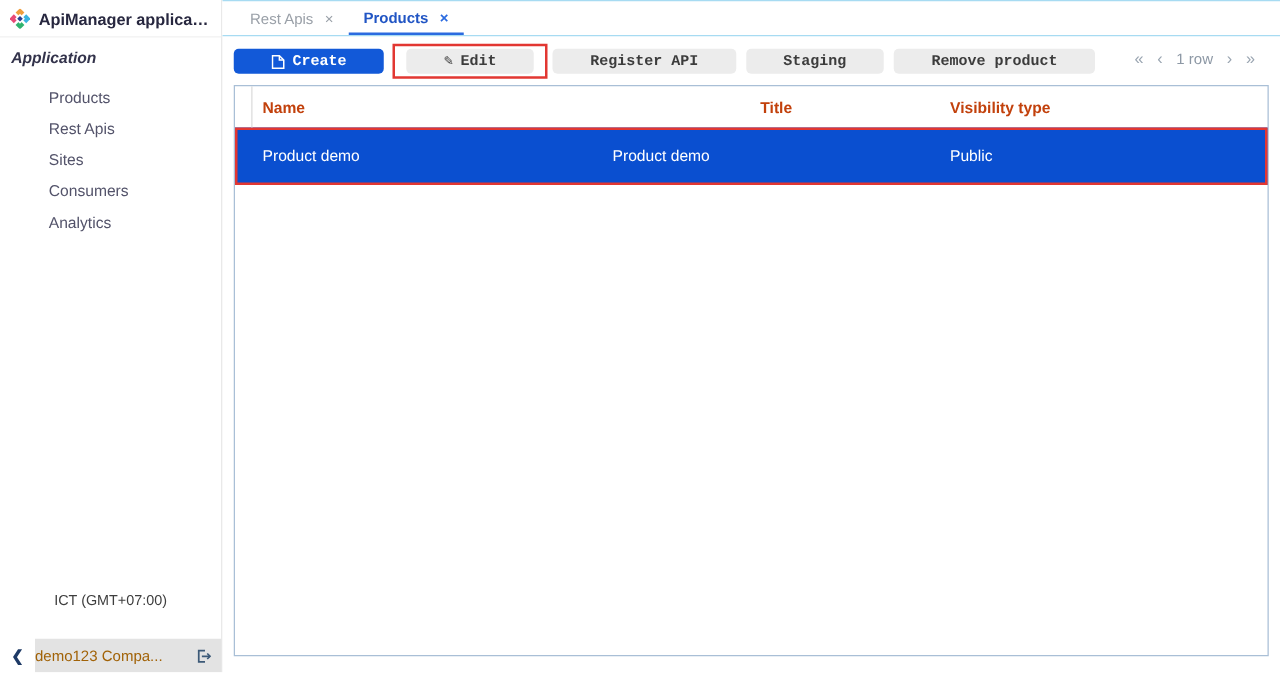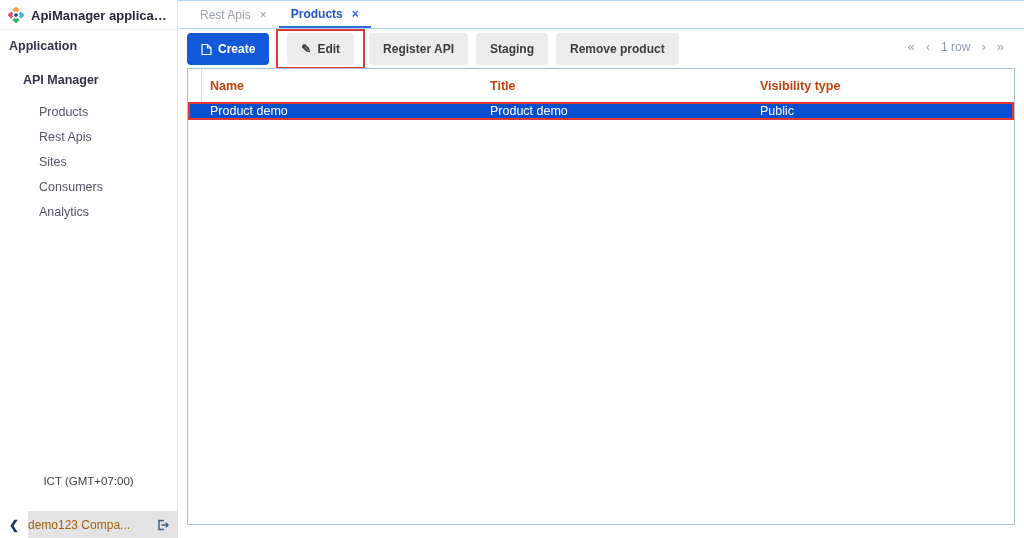--- a/index.html
+++ b/index.html
@@ -17,21 +17,21 @@
   .side-title {
     display:flex; align-items:center; gap:7px; padding:7px 8px 6px 8px;
     border-bottom:1px solid #f1f1f1; height:30px;
   }
   .side-title .t {
     font-weight:bold; font-size:13px; color:#27273f;
     white-space:nowrap; overflow:hidden; text-overflow:ellipsis;
   }
   .nav-heading {
     font-weight:bold; font-size:12.5px; color:#33334b;
-    padding-left:9px; line-height:20px; margin-top:6px; cursor:default;
+    padding-left:9px; line-height:20px; margin-top:6px; cursor:default;font-style:italic;
   }
   .nav-group {
     font-weight:bold; font-size:12.5px; color:#33334b;
     padding-left:23px; line-height:20px; margin-top:14px; cursor:pointer;
   }
   .nav-items { margin-top:10px; }
   .nav-item {
     font-size:12.5px; color:#53536a; padding-left:39px; line-height:25px;
     height:25px; cursor:pointer; white-space:nowrap;
   }
@@ -60,24 +60,24 @@
   .tab {
     display:flex; align-items:center; gap:9px; padding:0 12px;
     font-size:12px; color:#9aa0a8; cursor:pointer;
   }
   .tab .x { font-size:12px; color:#9aa0a8; cursor:pointer; }
   .tab.active { color:#2155c4; font-weight:bold; border-bottom:2px solid #2b6be0; }
   .tab.active .x { color:#2b6be0; }
 
   .toolbar { position:absolute; left:9px; top:32px; height:34px; display:flex; align-items:center; }
   .btn {
-    height:32px; padding:0 14px; font-size:12px; border-radius:4px;
+    height:20px; padding:0 30px; font-size:12px; border-radius:4px;
     background:#ececec; color:#3c3c3c; border:none; cursor:pointer;
     display:inline-flex; align-items:center; gap:6px;
-    font-family:Liberation Sans, sans-serif; font-weight:600; white-space:nowrap;
+    font-family:Liberation Mono, monospace; font-weight:600; white-space:nowrap;
   }
   .btn.primary { background:#1259d8; color:#fff; }
   .btn + .btn { margin-left:8px; }
   .red-box {
     border:2px solid #e23732; padding:2px 9px; margin-left:7px; margin-right:4px;
     display:inline-flex; align-items:center;
   }
   .pencil { font-size:12px; line-height:1; }
 
   .pagination {
@@ -88,24 +88,24 @@
   .pg-label { color:#8d98a5; cursor:default; }
 
   
   .table-wrap {
     position:absolute; left:9px; top:68px; width:828px; height:457px;
     border:1px solid #a9bfd6; background:#fff;
   }
   .thead { display:flex; align-items:center; height:33px; font-size:12.5px; font-weight:bold; color:#c2410c; }
   .th-sel { width:14px; height:33px; border-right:1px solid #dcdcdc; }
   .th-name { width:280px; padding-left:8px; cursor:pointer; }
-  .th-title { width:270px; padding-left:8px; cursor:pointer; }
+  .th-title { width:270px; padding-left:8px; cursor:pointer;text-align:center; }
   .th-vis { flex:1; padding-left:8px; cursor:pointer; }
   .trow {
-    display:flex; align-items:center; height:18px;
+    display:flex; align-items:center; height:46px;
     background:#0a4fd0; border:2px solid #e23732; color:#fff; font-size:12.5px; cursor:pointer;
   }
   .td-sel { width:12px; height:100%; }
   .td-name { width:280px; padding-left:8px; }
   .td-title { width:270px; padding-left:8px; }
   .td-vis { flex:1; padding-left:8px; }
 
   svg { display:block; }
 </style>
 </head>
@@ -124,21 +124,20 @@
             <rect x="2" y="9" width="5" height="5" fill="#e84a76"></rect>
             <rect x="5.2" y="5.2" width="5.6" height="5.6" fill="#ffffff"></rect>
             <rect x="6.4" y="6.4" width="3.2" height="3.2" fill="#2a3f8f"></rect>
           </g>
         </svg>
       </span>
       <span class="t">ApiManager applicati...</span>
     </div>
 
     <div class="nav-heading">Application</div>
-    <div class="nav-group">API Manager</div>
     <div class="nav-items">
       <div class="nav-item">Products</div>
       <div class="nav-item">Rest Apis</div>
       <div class="nav-item">Sites</div>
       <div class="nav-item">Consumers</div>
       <div class="nav-item">Analytics</div>
     </div>
 
     <div class="tz">ICT (GMT+07:00)</div>
 

